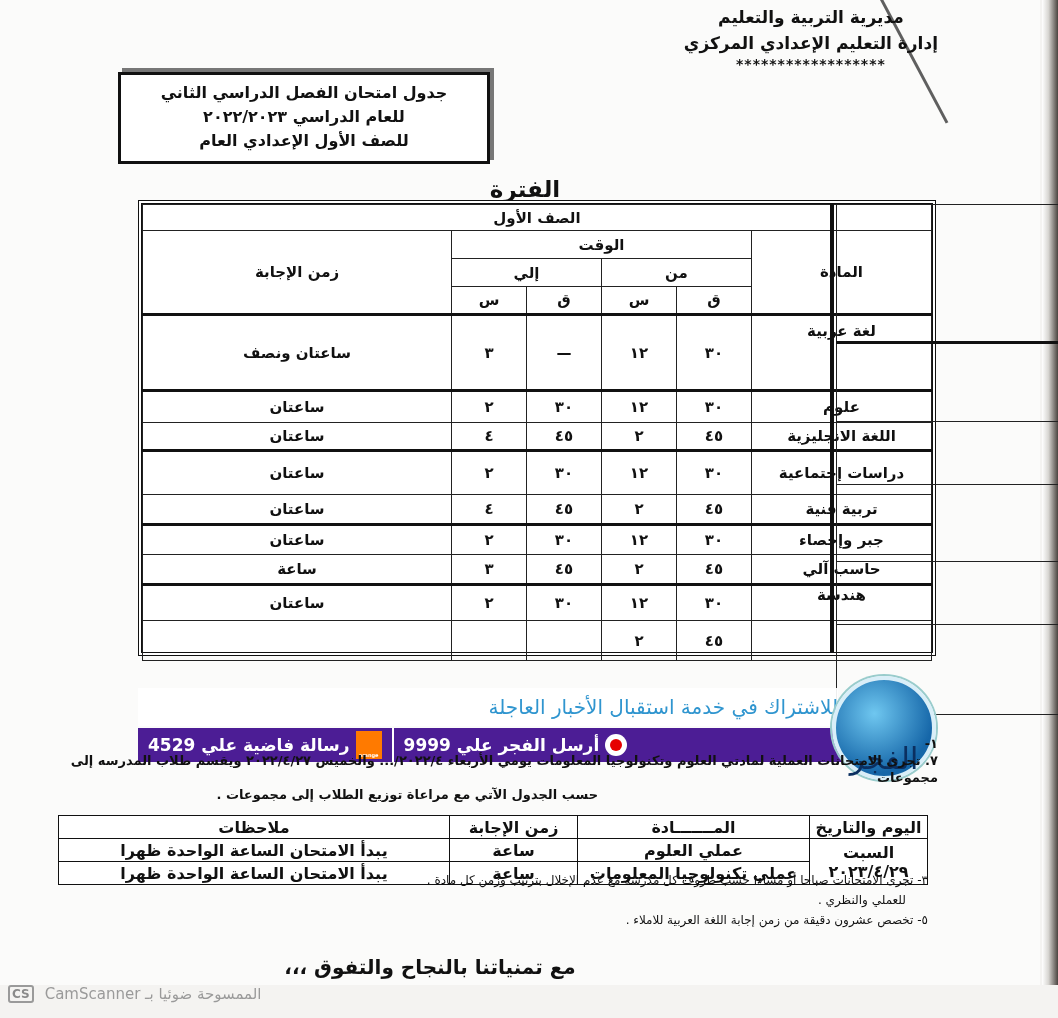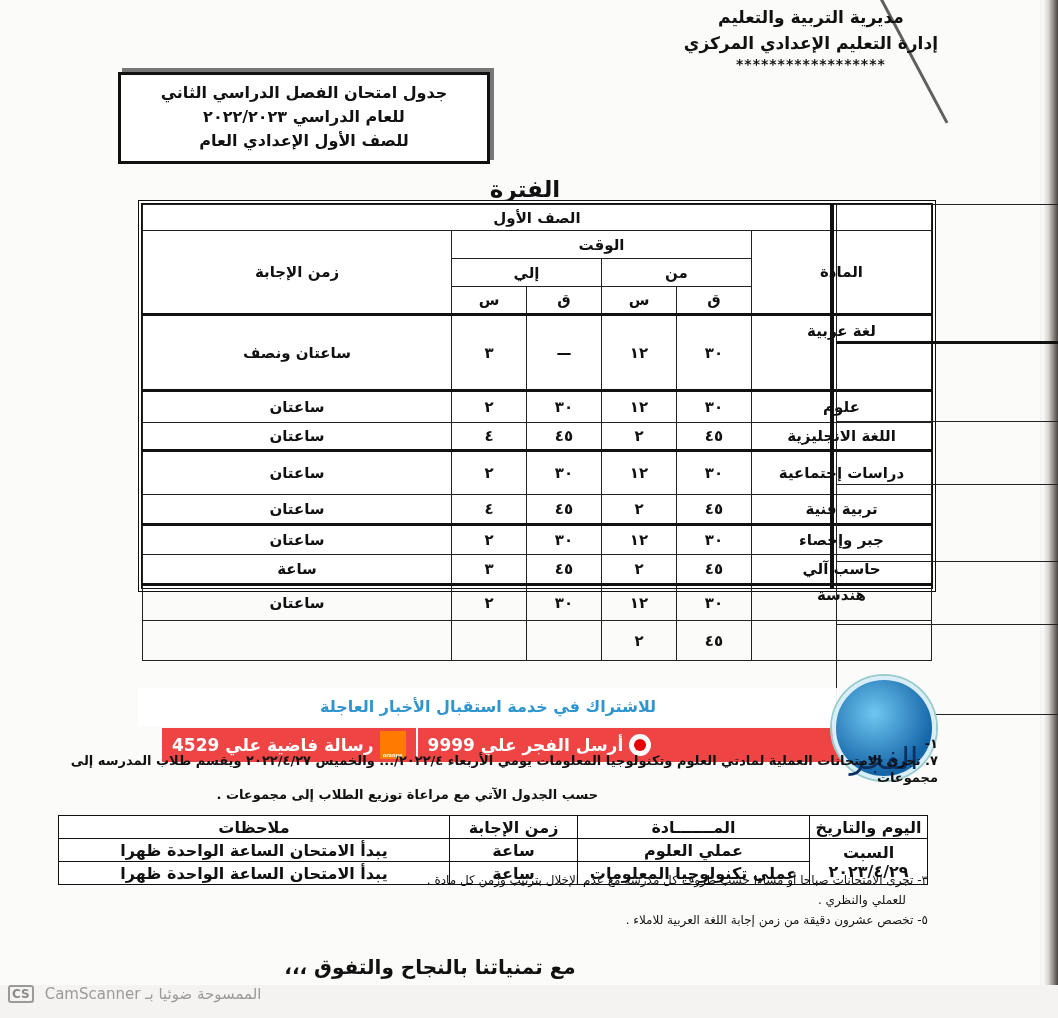--- a/index.html
+++ b/index.html
@@ -14,29 +14,29 @@
   .fold { position:absolute; left:880px; top:0; width:3px; height:140px; background:#2b2b2b; transform:rotate(-28deg); transform-origin:top left; opacity:.75; }
   .rtl { direction:rtl; }
 
   .header-block { position:absolute; right:120px; top:4px; text-align:center; font-weight:bold; font-size:17px; line-height:26px; }
   .header-block .stars { font-size:14px; letter-spacing:1px; line-height:16px; }
 
   .title-box { position:absolute; left:118px; top:72px; width:372px; height:92px; border:3px solid #111; background:#fff; box-shadow:4px -4px 0 #777; text-align:center; font-weight:bold; font-size:16px; line-height:24px; padding-top:6px; box-sizing:border-box; }
 
   .period-title { position:absolute; left:440px; top:176px; width:170px; text-align:center; font-size:23px; font-weight:bold; }
 
-  .main-table { position:absolute; left:138px; top:200px; width:798px; height:392px; border:4px double #111; background:#fff; box-sizing:border-box; }
+  .main-table { position:absolute; left:138px; top:200px; width:798px; height:456px; border:4px double #111; background:#fff; box-sizing:border-box; }
   table.grid { border-collapse:collapse; width:100%; table-layout:fixed; }
   table.grid td { border:1px solid #222; text-align:center; font-weight:bold; font-size:15px; padding:0; }
   .t1 { position:absolute; left:0; top:0; width:686px; }
   .t2 { position:absolute; left:694px; top:0; width:98px; }
   .sep { position:absolute; left:688px; top:0; width:4px; height:100%; border-left:2px solid #111; border-right:2px solid #111; box-sizing:border-box; }
 
-  .banner-top { position:absolute; left:138px; top:688px; width:700px; height:38px; background:rgba(255,255,255,.92); text-align:center; font-size:16px; font-weight:bold; color:#2f95cf; line-height:38px; direction:rtl; }
-  .banner-bar { position:absolute; left:138px; top:728px; width:705px; height:34px; background:#ef4444; display:flex; direction:ltr; align-items:flex-start; color:#fff; font-weight:bold; font-size:17px;margin-left:24px; }
+  .banner-top { position:absolute; left:138px; top:688px; width:700px; height:38px; background:rgba(255,255,255,.92); font-size:20px; font-weight:normal; color:#2f95cf; line-height:38px; direction:rtl; }
+  .banner-bar { position:absolute; left:138px; top:728px; width:705px; height:34px; background:#4c1d95; display:flex; direction:ltr; align-items:flex-start; color:#fff; font-weight:bold; font-size:17px; }
   .banner-bar .seg { display:flex; align-items:center; padding:0 10px; height:100%; border-left:2px solid #fff; }
   .banner-bar .seg:first-child { border-left:none; }
   .orange-logo { width:26px; height:28px; background:#ff7a00; margin-left:6px; display:inline-block; font-size:5px; color:#fff; text-align:center; line-height:48px; }
   .vf-logo { width:22px; height:22px; border-radius:50%; background:#fff; display:inline-block; margin-left:6px; position:relative; }
   .vf-logo:after { content:""; position:absolute; left:5px; top:5px; width:12px; height:12px; border-radius:50%; background:#e60000; }
   .et-logo { width:0; height:0; border-top:11px solid transparent; border-bottom:11px solid transparent; border-right:20px solid #c9e21f; margin-left:6px; }
   .fajr-logo { position:absolute; left:832px; top:676px; width:96px; height:96px; border-radius:50%; background:radial-gradient(circle at 40% 35%,#6fc7f0,#1566a8 70%); border:4px solid #d9eef8; box-shadow:0 0 0 2px #9cc; display:flex; align-items:flex-end; justify-content:center; color:#0b2f60; font-weight:normal; font-size:30px; }
 
   .notes { position:absolute; right:120px; top:735px; width:880px; direction:rtl; font-size:13px; font-weight:bold; line-height:17px; }
   .notes p { margin:0; }

